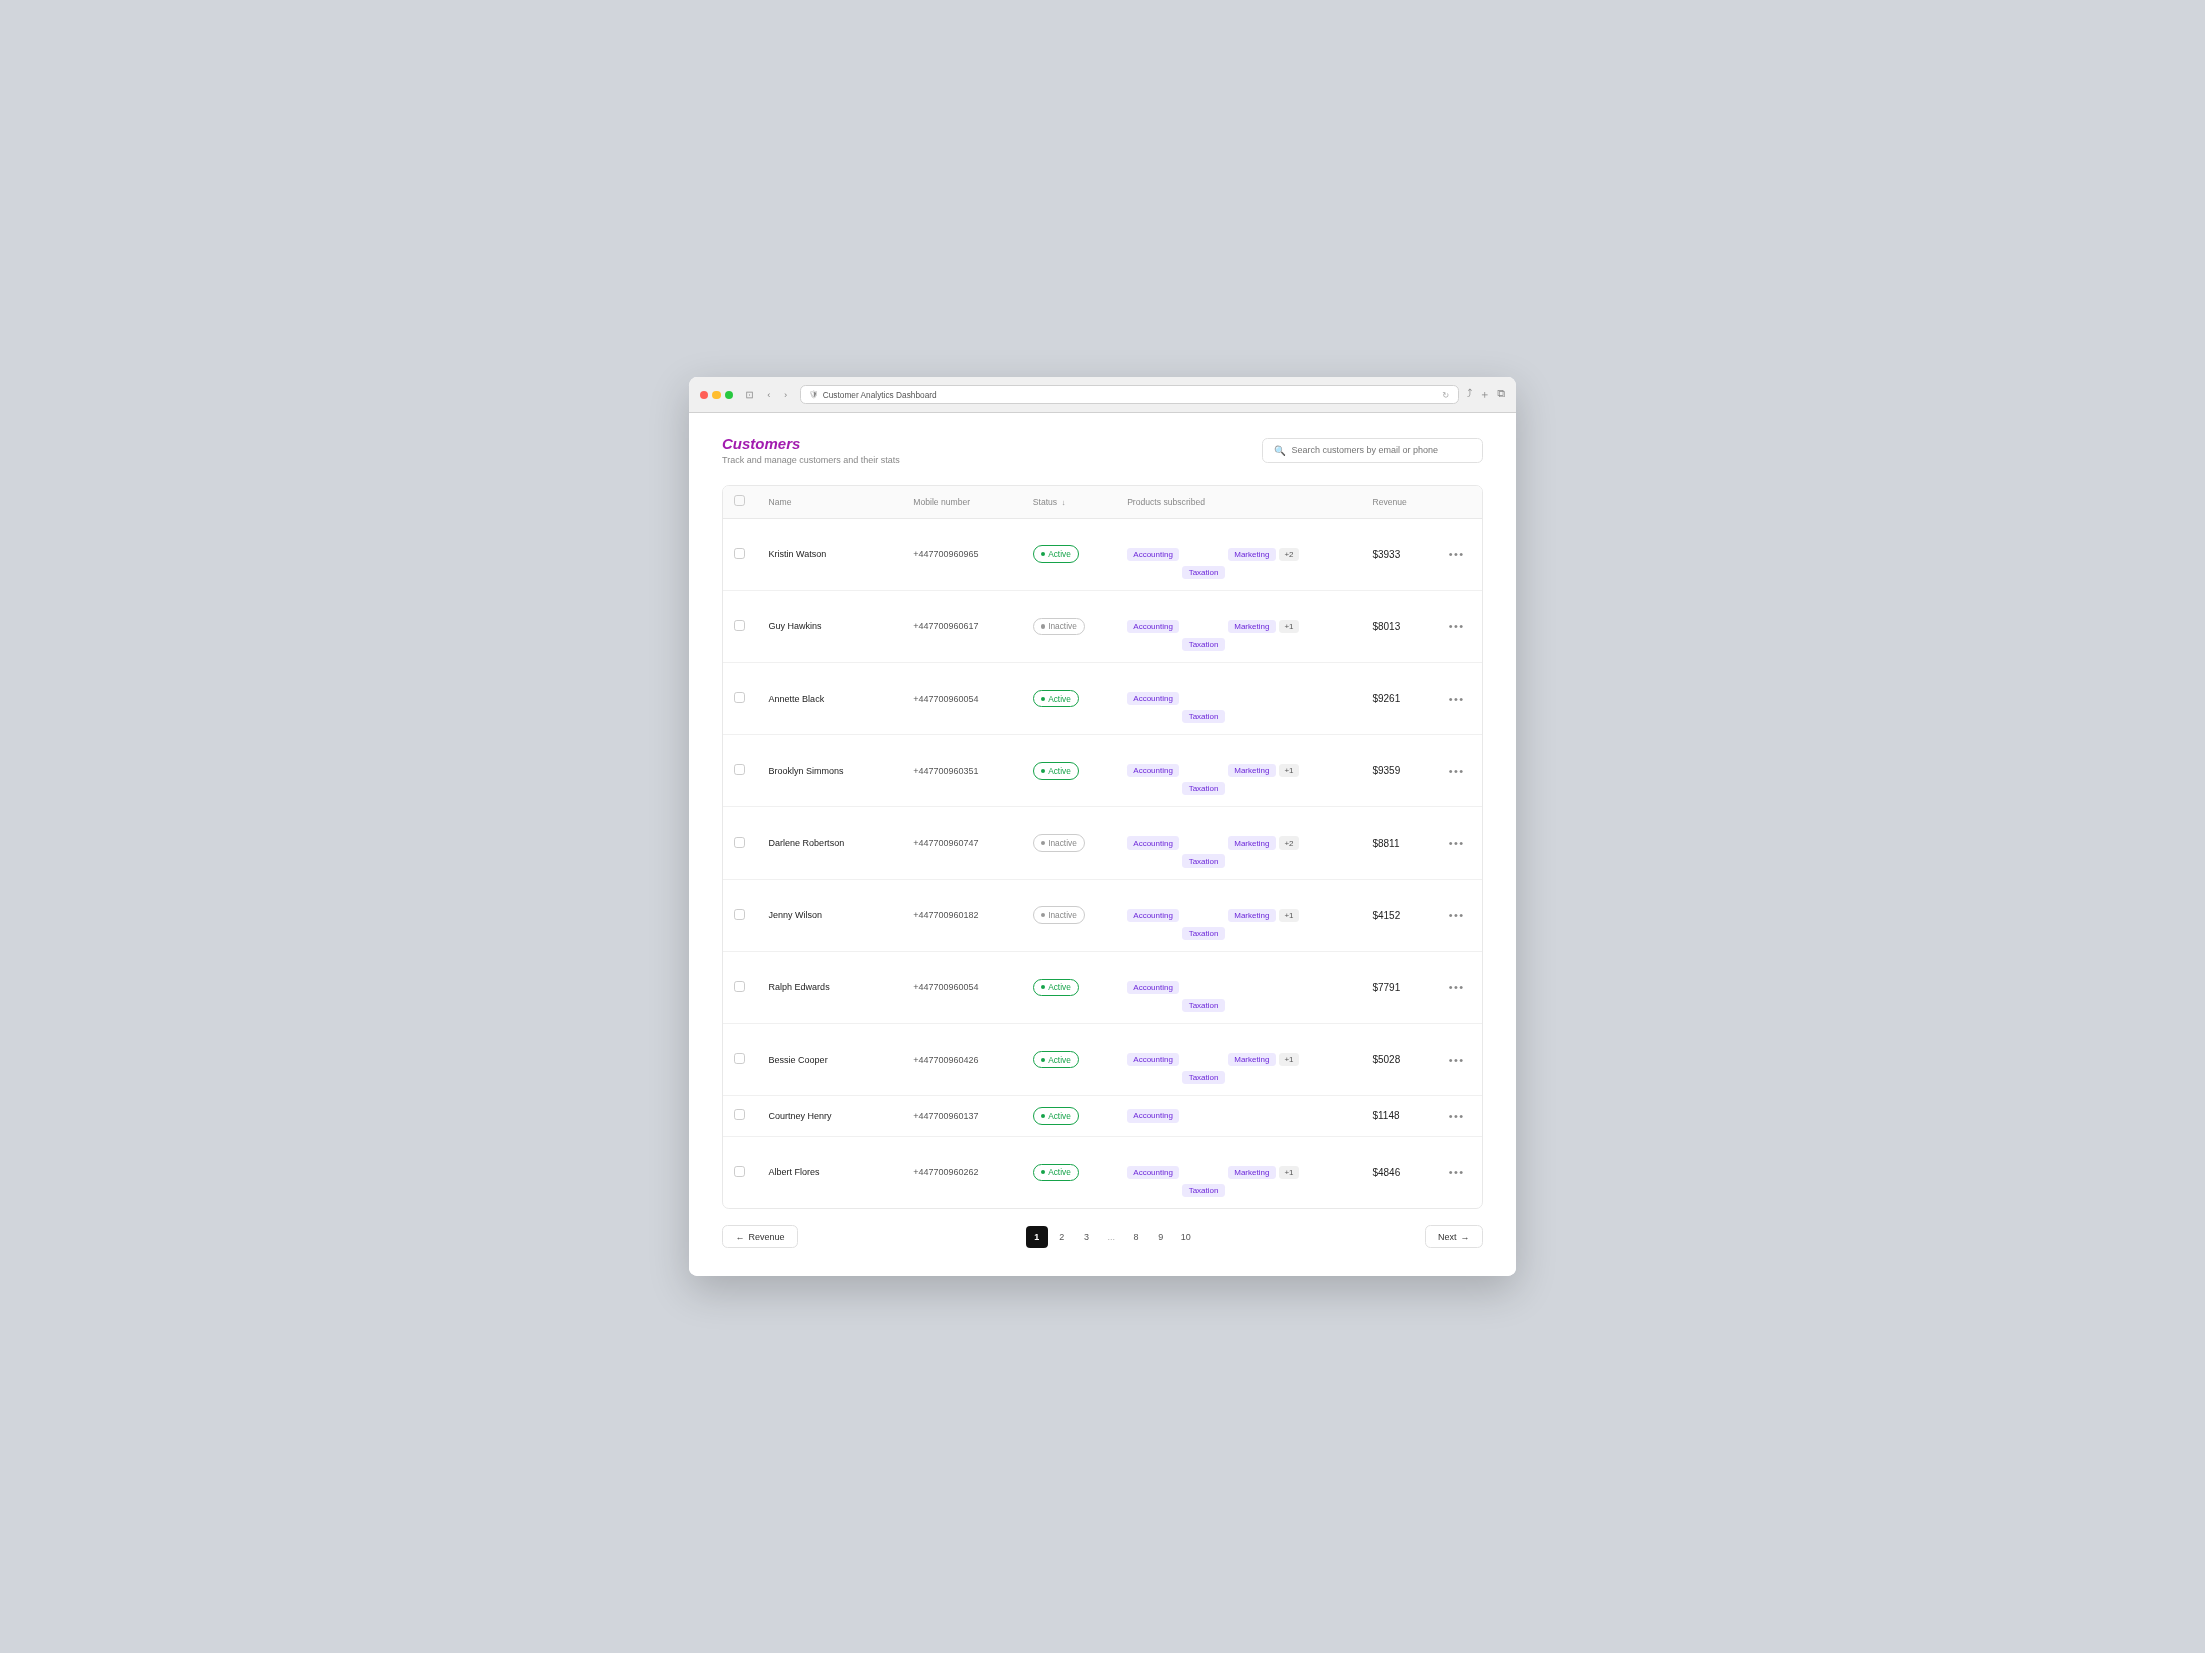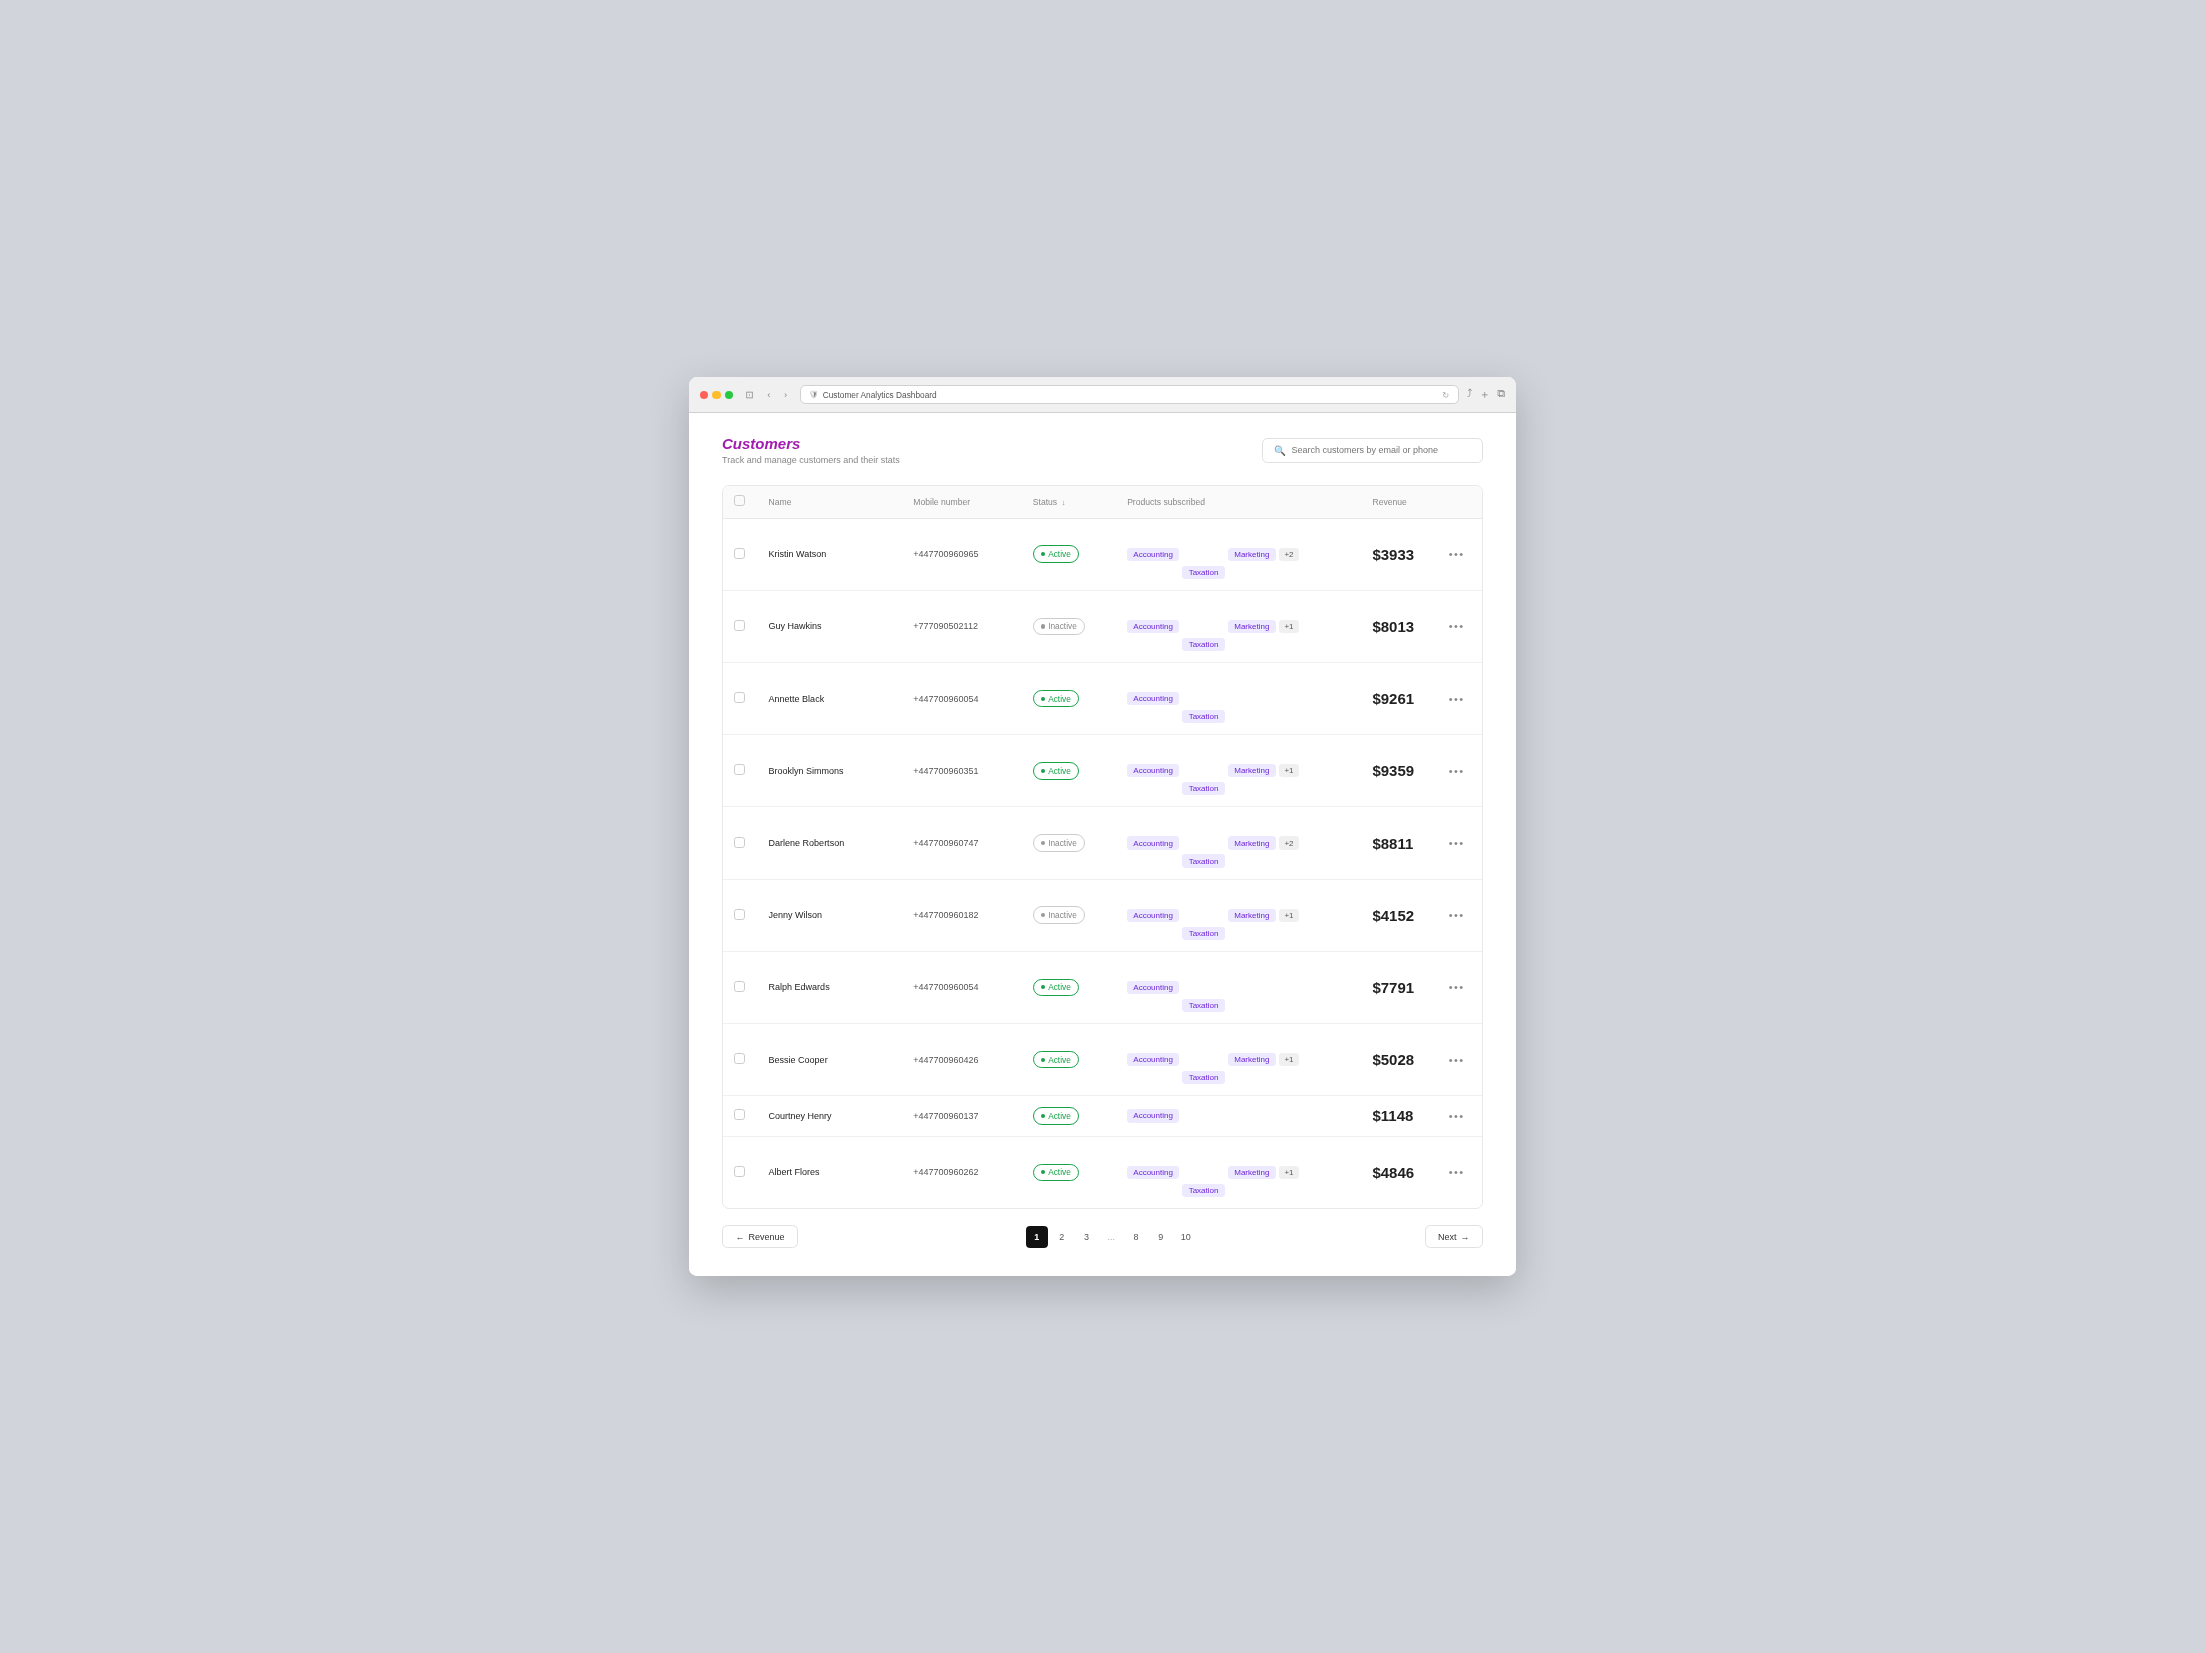--- a/index.html
+++ b/index.html
@@ -210,23 +210,23 @@
     }
     .tag-more {
       background: #f0f0f0;
       color: #555;
       padding: 2.1px 5.5px;
       border-radius: 3.4px;
       font-size: 8px;
       font-weight: 500;
     }
     .revenue-cell {
-      font-size: 15px;
+      font-size: 10px;
       color: #222;
-      font-weight: 700;
+      font-weight: 400;
     }
     .more-btn {
       background: none;
       border: none;
       cursor: pointer;
       color: #888;
       font-size: 11px;
       letter-spacing: 1.4px;
       padding: 1.4px 4.1px;
     }
@@ -364,21 +364,21 @@
                   <span class="product-tag tag-marketing">Marketing</span>
                   <span class="tag-more">+2</span>
                 </div>
               </td>
               <td class="revenue-cell">$3933</td>
               <td><button class="more-btn">•••</button></td>
             </tr>
             <tr>
               <td><span class="checkbox"></span></td>
               <td style="font-weight: 500;">Guy Hawkins</td>
-              <td style="color: rgb(85, 85, 85);">+777090502112</td>
+              <td style="color: rgb(85, 85, 85);">+447700960617</td>
               <td><span class="status-badge status-inactive">
                   <span class="status-dot dot-inactive"></span>
                   <span>Inactive</span>
                 </span></td>
               <td>
                 <div class="products-cell">
                   <span class="product-tag tag-accounting">Accounting</span>
                   <span class="product-tag tag-taxation">Taxation</span>
                   <span class="product-tag tag-marketing">Marketing</span>
                   <span class="tag-more">+1</span>

